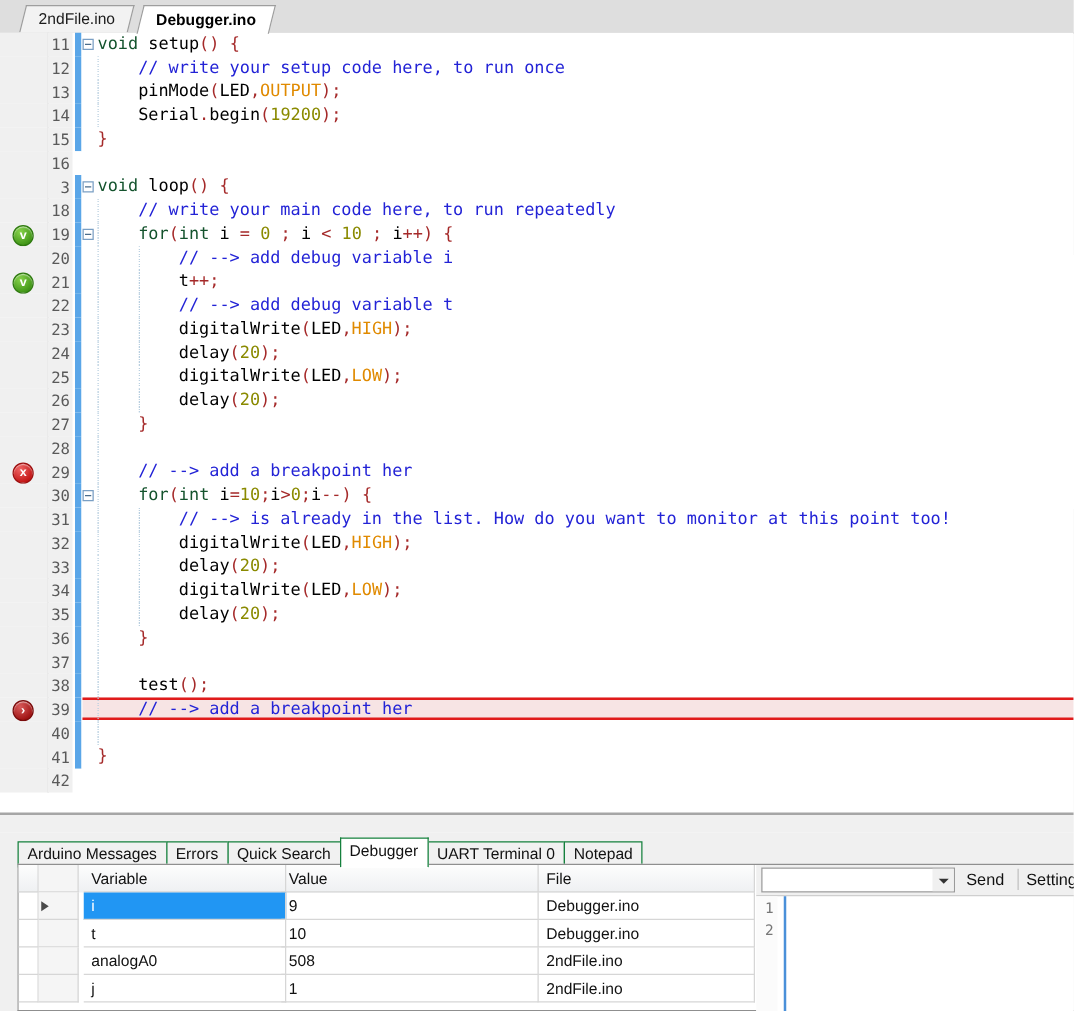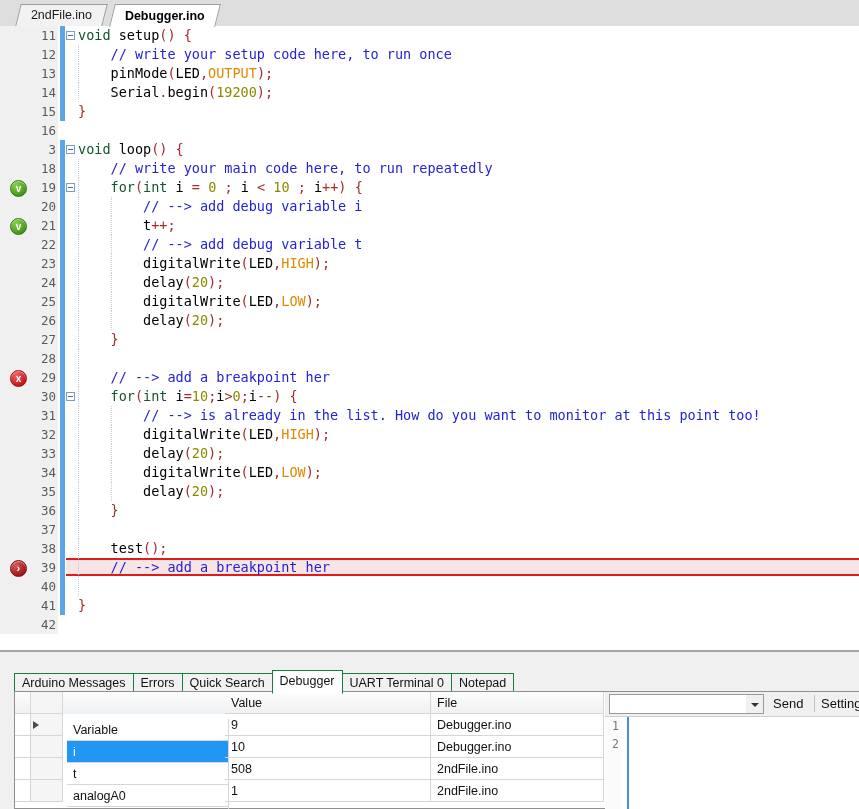--- a/index.html
+++ b/index.html
@@ -109,21 +109,21 @@
   .grid{position:absolute;left:0;top:0;width:589px;height:116px;background:#fff;}
   .grow{position:relative;height:22px;line-height:22px;width:589px;}
   .ghead{background:linear-gradient(to bottom,#fdfdfd,#eef0f2);}
   .gcell{
     position:absolute;top:0;height:22px;box-sizing:border-box;
     border-right:1px solid #d6d6d6;border-bottom:1px solid #d6d6d6;
     padding-left:6px;font-size:12.5px;color:#111;overflow:hidden;white-space:nowrap;
   }
   .c-sel{left:0;width:16px;padding-left:0;}
   .c-rh{left:16px;width:32px;background:#f5f5f5;padding-left:0;}
-  .c-var{left:52px;width:162px;margin-top:27px;}
+  .c-var{left:52px;width:162px;}
   .c-val{left:210px;width:206px;}
   .c-file{left:416px;width:173px;}
   .grow.selected .c-var{background:#2196f3;color:#ffffff;}
   .rowarrow{
     position:absolute;left:18px;top:7px;width:0;height:0;
     border-left:6px solid #4a4a4a;border-top:4px solid transparent;border-bottom:4px solid transparent;
   }
 
   
   .rpane{position:absolute;left:590px;top:0;width:255px;height:116px;background:#f0f0f0;}

